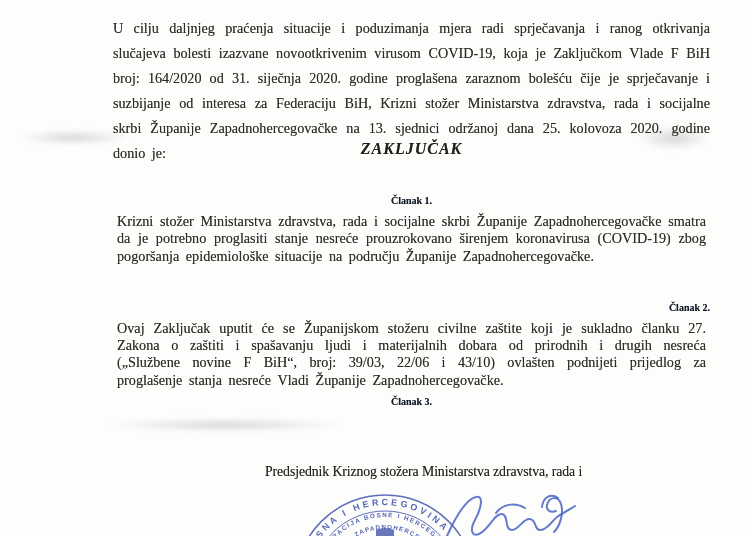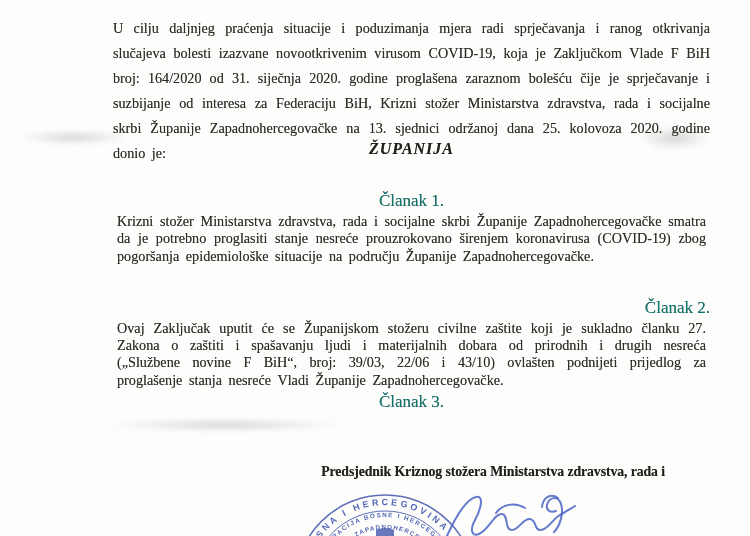--- a/index.html
+++ b/index.html
@@ -17,32 +17,32 @@
   .rest{
     position:absolute;left:113px;top:139px;width:597px;
     font-size:14.2px;line-height:17.2px;
   }
   .doc-title{
     text-align:center;font-weight:bold;font-style:italic;
     font-size:16px;line-height:20px;letter-spacing:1px;color:#23201d;
     margin:0 0 33px 0;
   }
   .article-heading{
-    text-align:center;font-weight:normal;font-size:17px;line-height:17.2px;
-    color:#0f766e;margin:0;
+    text-align:center;font-weight:bold;font-size:10px;line-height:17.2px;
+    color:#0f172a;margin:0;
   }
   .article-body{
     margin:4px;text-align:justify;word-spacing:3px;
   }
   .mt-c2{margin-top:34px;text-align:right;}
   .mt-c3{}
   .sig-block{
     position:absolute;left:265px;top:461px;width:400px;
-    font-weight:bold;font-size:13.8px;line-height:21px;letter-spacing:-.1px;
-    color:#221f1c;text-align:right;
+    font-weight:normal;font-size:13.8px;line-height:21px;letter-spacing:-.1px;
+    color:#221f1c;text-align:left;
   }
   .sig-line2{ transform:translateX(-38px); }
   .smudge{
     position:absolute;border-radius:50%;
     background:radial-gradient(closest-side, rgba(120,120,118,.28), rgba(120,120,118,0));
     filter:blur(2px);pointer-events:none;
   }
   #stamp-svg,#signature-svg{position:absolute;}
   #stamp-svg{left:285px;top:488px;}
   #signature-svg{left:430px;top:455px;}
@@ -52,21 +52,21 @@
 
 <div id="page">
 
   <div class="smudge" style="left:18px;top:130px;width:112px;height:15px;"></div>
   <div class="smudge" style="left:638px;top:126px;width:72px;height:24px;"></div>
   <div class="smudge" style="left:105px;top:418px;width:240px;height:14px;"></div>
 
   <p class="intro scan-text">U cilju daljnjeg praćenja situacije i poduzimanja mjera radi sprječavanja i ranog otkrivanja slučajeva bolesti izazvane novootkrivenim virusom COVID-19, koja je Zaključkom Vlade F BiH broj: 164/2020 od 31. siječnja 2020. godine proglašena zaraznom bolešću čije je sprječavanje i suzbijanje od interesa za Federaciju BiH, Krizni stožer Ministarstva zdravstva, rada i socijalne skrbi Županije Zapadnohercegovačke na 13. sjednici održanoj dana 25. kolovoza 2020. godine donio je:</p>
 
   <div class="rest">
-    <div class="doc-title scan-text">ŽUPANIJA</div>
+    <div class="doc-title scan-text">ZAKLJUČAK</div>
 
     <div class="article-heading scan-text">Članak 1.</div>
     <p class="article-body scan-text">Krizni stožer Ministarstva zdravstva, rada i socijalne skrbi Županije Zapadnohercegovačke smatra da je potrebno proglasiti stanje nesreće prouzrokovano širenjem koronavirusa (COVID-19) zbog pogoršanja epidemiološke situacije na području Županije Zapadnohercegovačke.</p>
 
     <div class="article-heading scan-text mt-c2">Članak 2.</div>
     <p class="article-body scan-text">Ovaj Zaključak uputit će se Županijskom stožeru civilne zaštite koji je sukladno članku 27. Zakona o zaštiti i spašavanju ljudi i materijalnih dobara od prirodnih i drugih nesreća („Službene novine F BiH“, broj: 39/03, 22/06 i 43/10) ovlašten podnijeti prijedlog za proglašenje stanja nesreće Vladi Županije Zapadnohercegovačke.</p>
 
     <div class="article-heading scan-text mt-c3">Članak 3.</div>
   </div>
 

